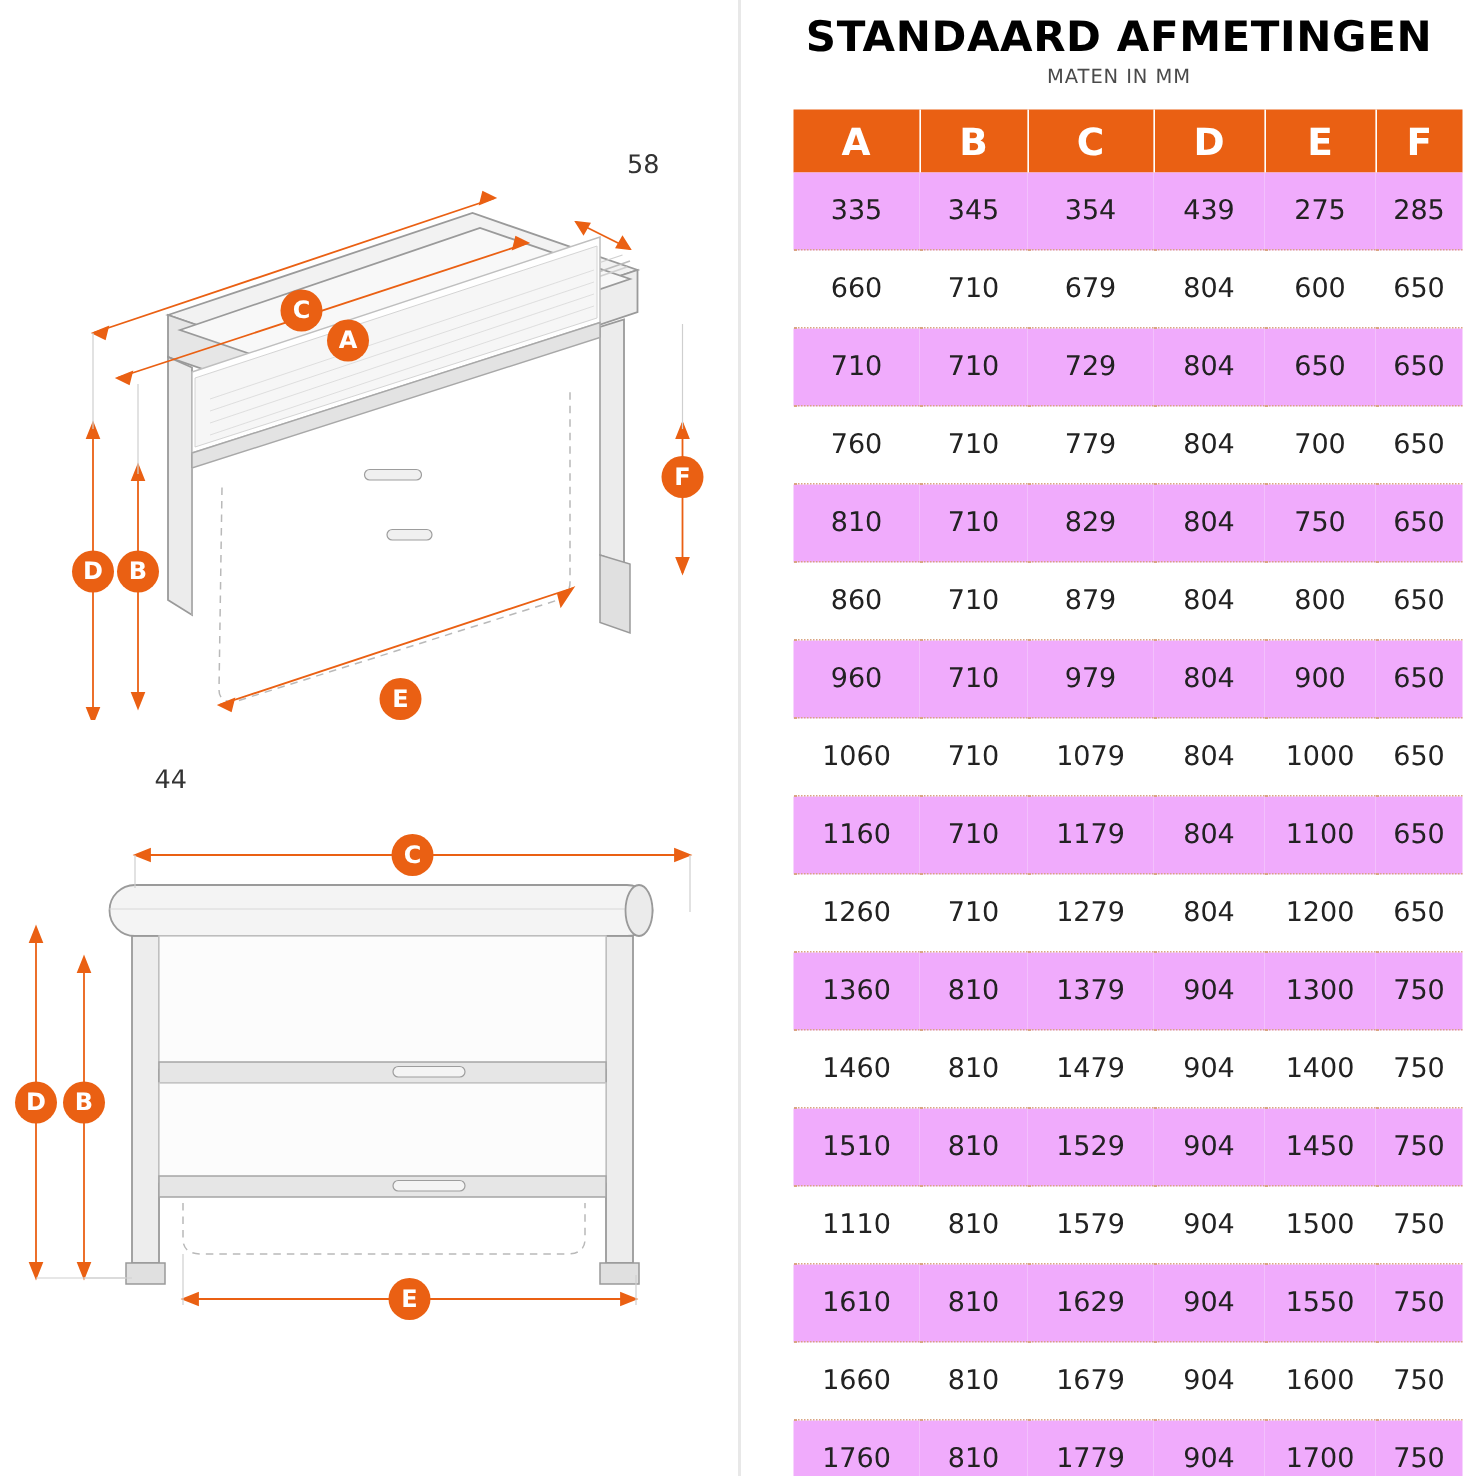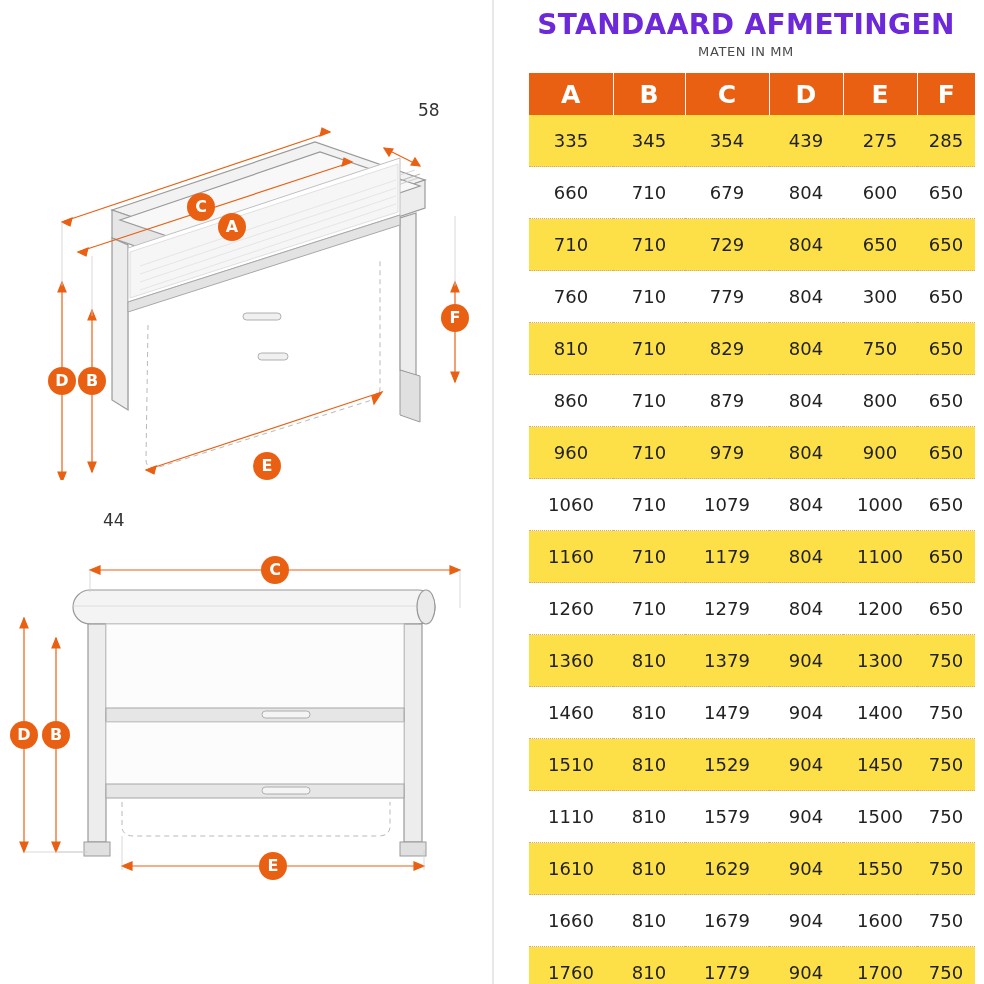--- a/index.html
+++ b/index.html
@@ -46,21 +46,21 @@
     height: 984px;
   }
   .title-block {
     text-align: center;
     padding-top: 8px;
   }
   .title-main {
     font-size: 28px;
     font-weight: bold;
     letter-spacing: 0.4px;
-    color: #6d28d9;
+    color: #000000;
     font-family: "DejaVu Sans", sans-serif;
   }
   .title-sub {
     font-size: 13px;
     color: #4a4a4a;
     margin-top: 3px;
     letter-spacing: 0.6px;
   }
 
   table.dims {
@@ -82,21 +82,21 @@
   table.dims th:last-child { border-right: none; }
   table.dims td {
     height: 49px;
     text-align: center;
     font-size: 18px;
     color: #222222;
     border-bottom: 1px dotted #d9a583;
     background: #ffffff;
   }
   table.dims tr.alt td {
-    background: #fde047;
+    background: #f0abfc;
   }
   table.dims tr:last-child td { border-bottom: none; }
   .col-a { width: 84px; }
   .col-b { width: 72px; }
   .col-c { width: 84px; }
   .col-d { width: 74px; }
   .col-e { width: 74px; }
   .col-f { width: 58px; }
 
   
@@ -342,21 +342,21 @@
             <td>729</td>
             <td>804</td>
             <td>650</td>
             <td>650</td>
           </tr>
           <tr>
             <td>760</td>
             <td>710</td>
             <td>779</td>
             <td>804</td>
-            <td>300</td>
+            <td>700</td>
             <td>650</td>
           </tr>
           <tr class="alt">
             <td>810</td>
             <td>710</td>
             <td>829</td>
             <td>804</td>
             <td>750</td>
             <td>650</td>
           </tr>

